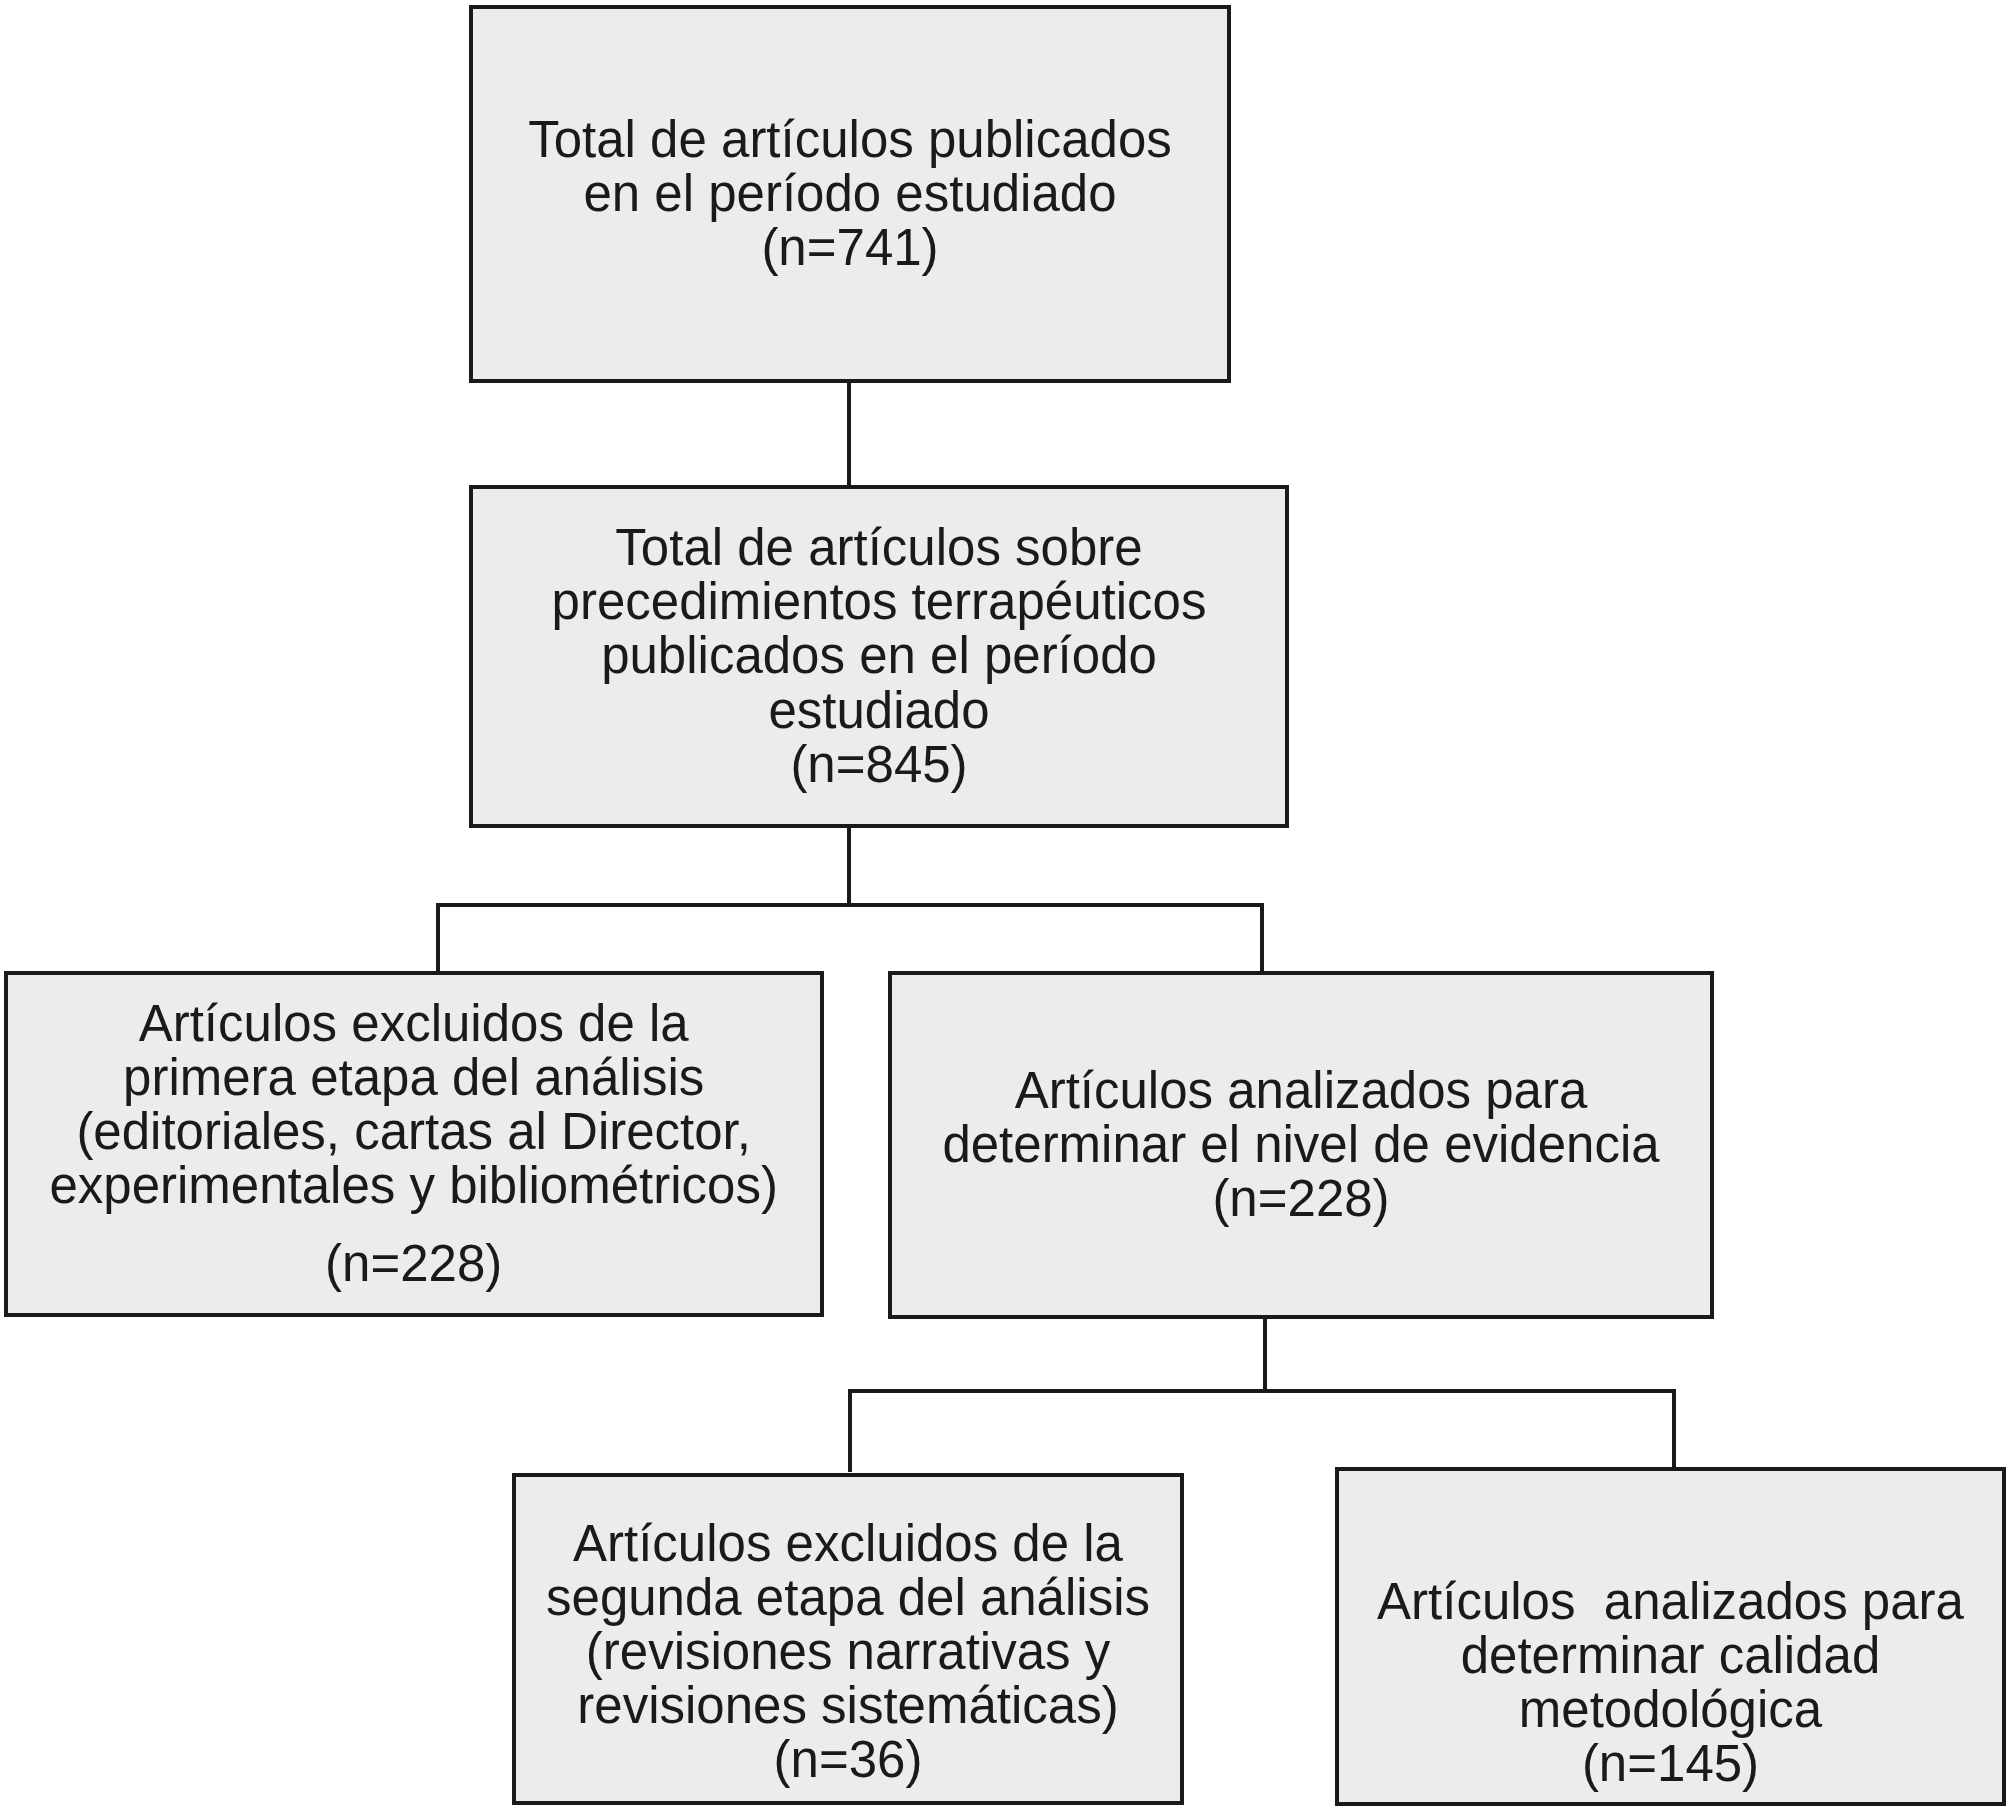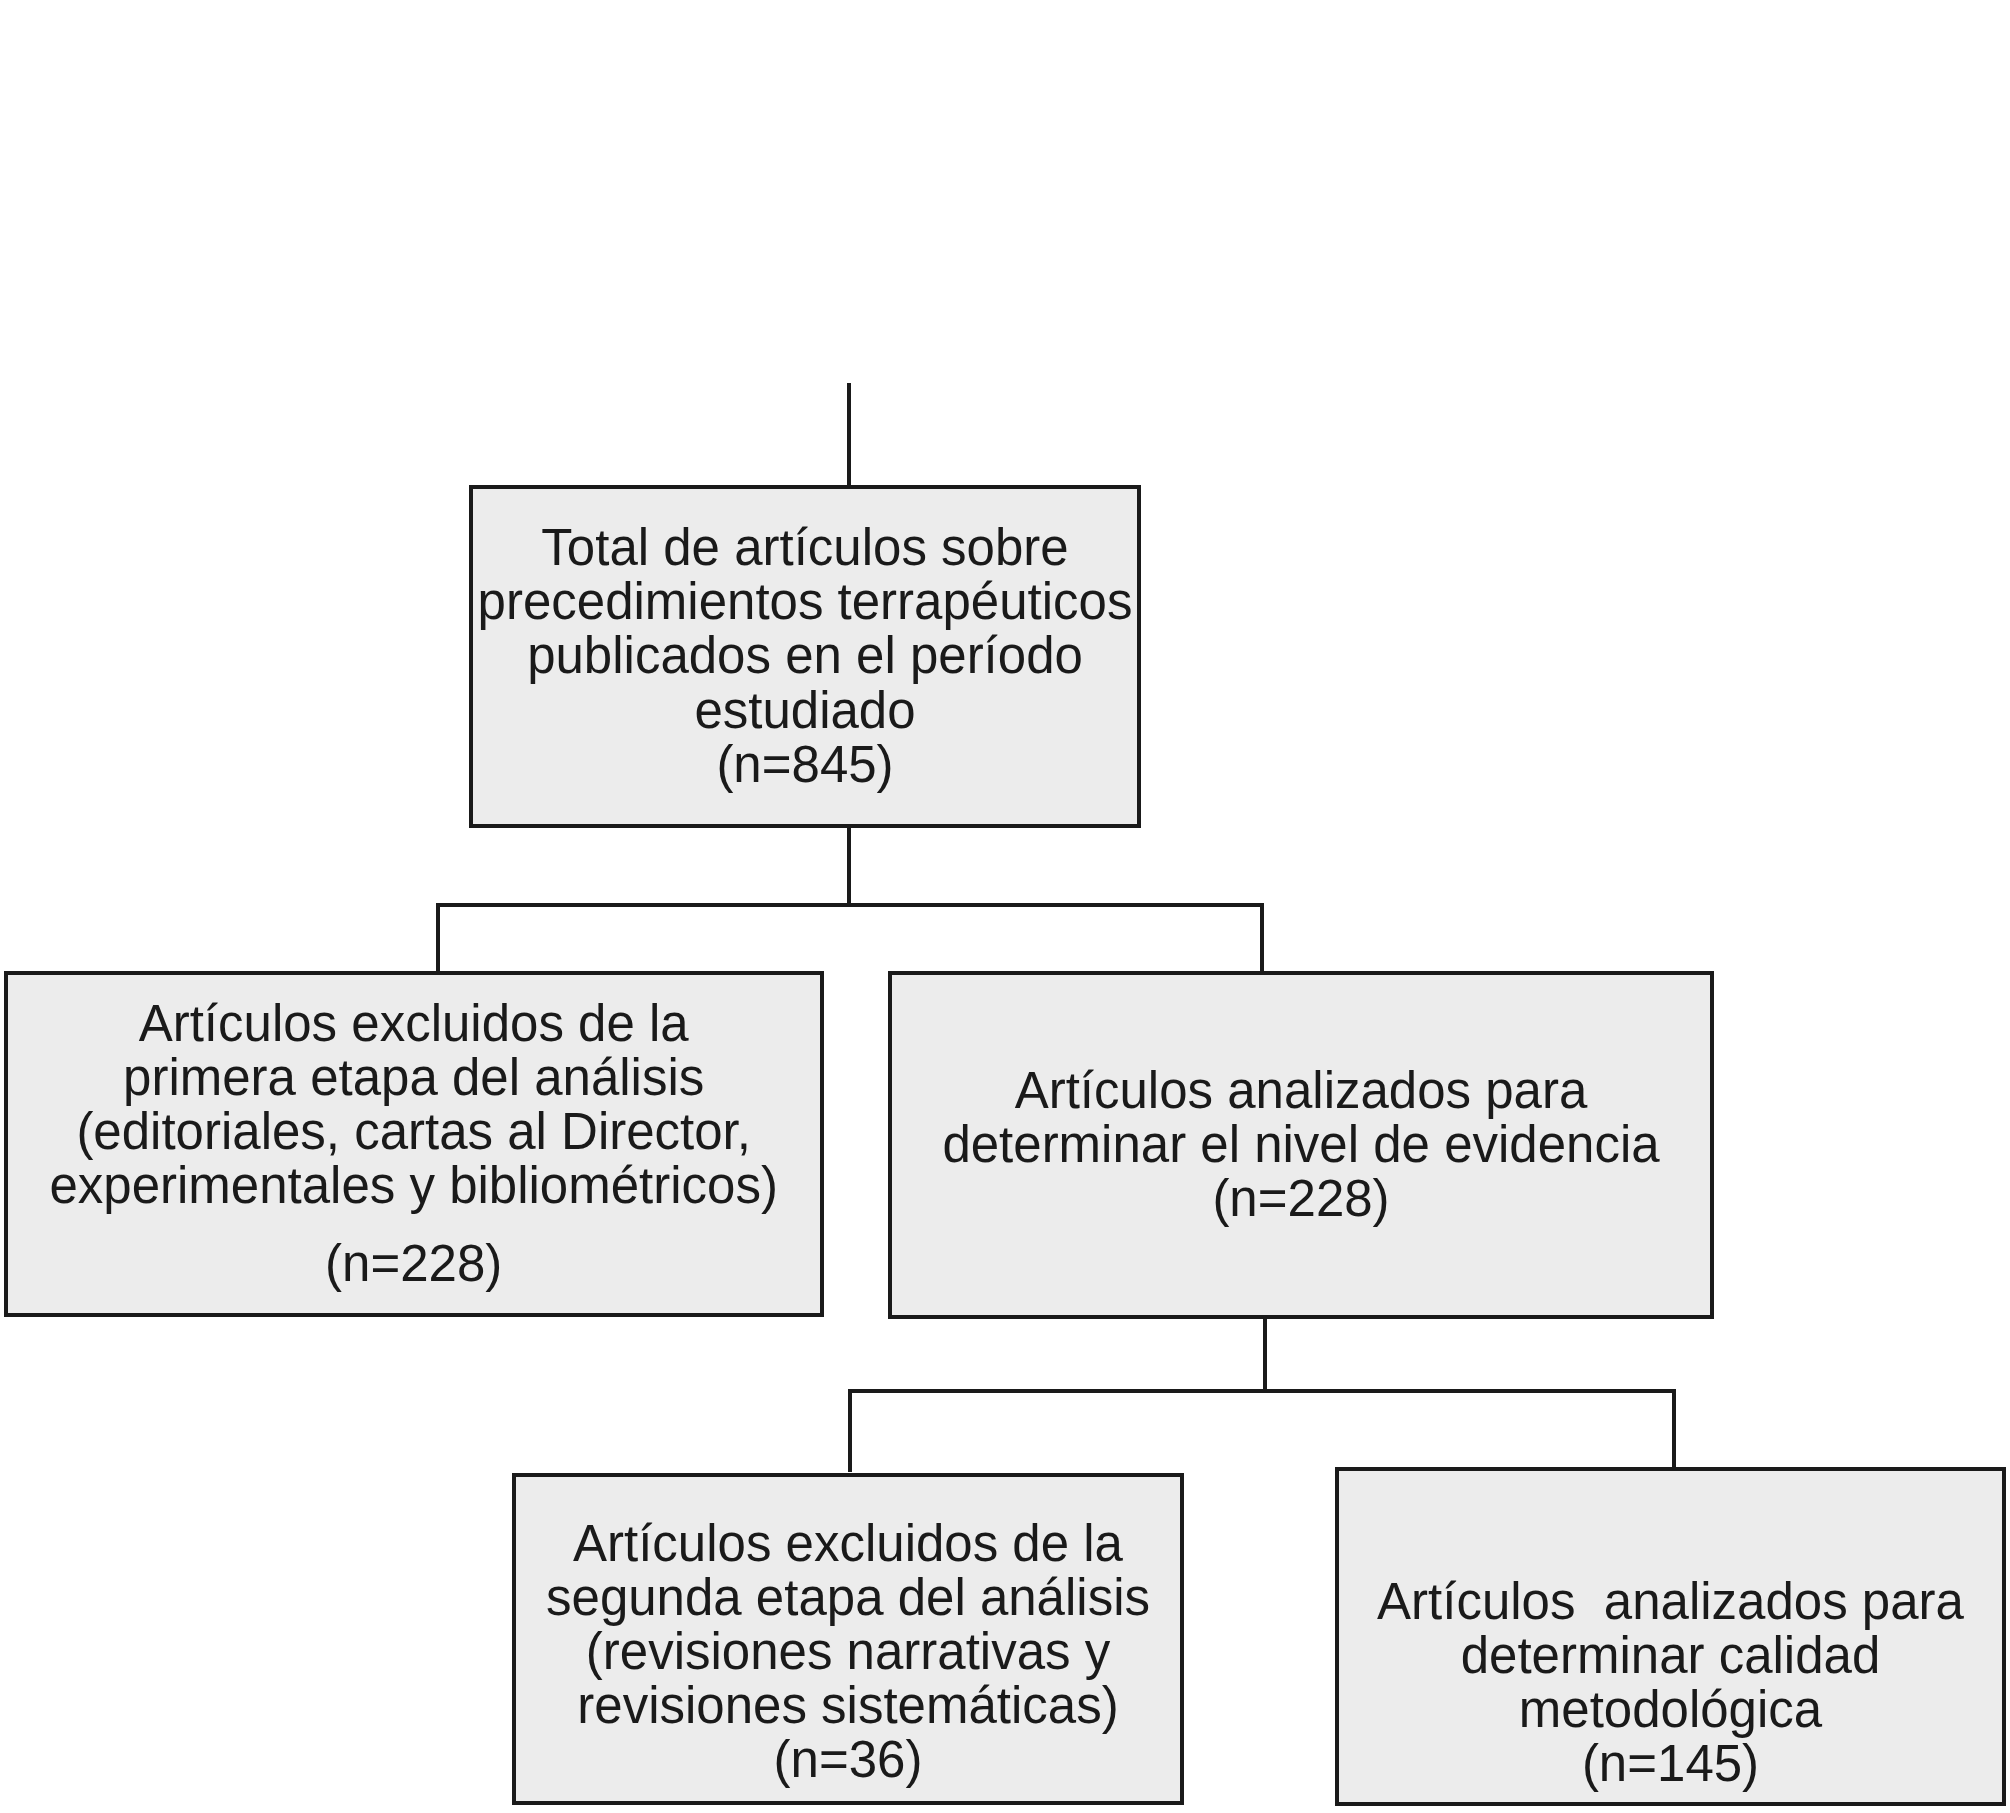--- a/index.html
+++ b/index.html
@@ -30,21 +30,21 @@
     line-height: 1.06;
   }
   .node .txt {
     white-space: pre-line;
   }
   .node .nline {
     white-space: nowrap;
   }
   
   .b1 { left: 469px;  top: 4.6px;    width: 762px; height: 378px; }
-  .b2 { left: 469px;  top: 485px;  width: 672px; height: 343px; }
+  .b2 { left: 469px;  top: 485px;  width: 820px; height: 343px; }
   .b3 { left: 3.7px;    top: 971px; width: 820px; height: 346px; }
   .b4 { left: 888px;  top: 971px; width: 826px; height: 348px; }
   .b5 { left: 512px;  top: 1473px; width: 672px; height: 332px; padding-top: 26px; }
   .b6 { left: 1335px; top: 1467px; width: 671px; height: 339px; padding-top: 93px; }
   .b3 .nline { margin-top: 24px; }
   
   .line {
     position: absolute;
     background: #1a1a1a;
   }
@@ -66,20 +66,25 @@
   <div class="line lineA"></div>
   <div class="line lineB"></div>
   <div class="line h1"></div>
   <div class="line dropL1"></div>
   <div class="line dropR1"></div>
   <div class="line lineC"></div>
   <div class="line h2"></div>
   <div class="line dropL2"></div>
   <div class="line dropR2"></div>
 
+  <div class="node b1">
+    <div class="txt">Total de artículos publicados
+en el período estudiado</div>
+    <div class="nline">(n=741)</div>
+  </div>
 
   <div class="node b2">
     <div class="txt">Total de artículos sobre
 precedimientos terrapéuticos
 publicados en el período
 estudiado</div>
     <div class="nline">(n=845)</div>
   </div>
 
   <div class="node b3">

